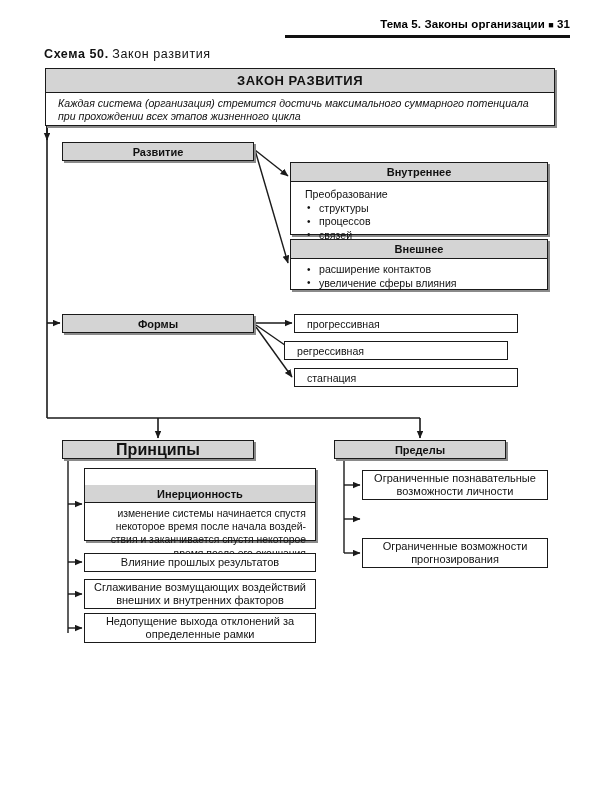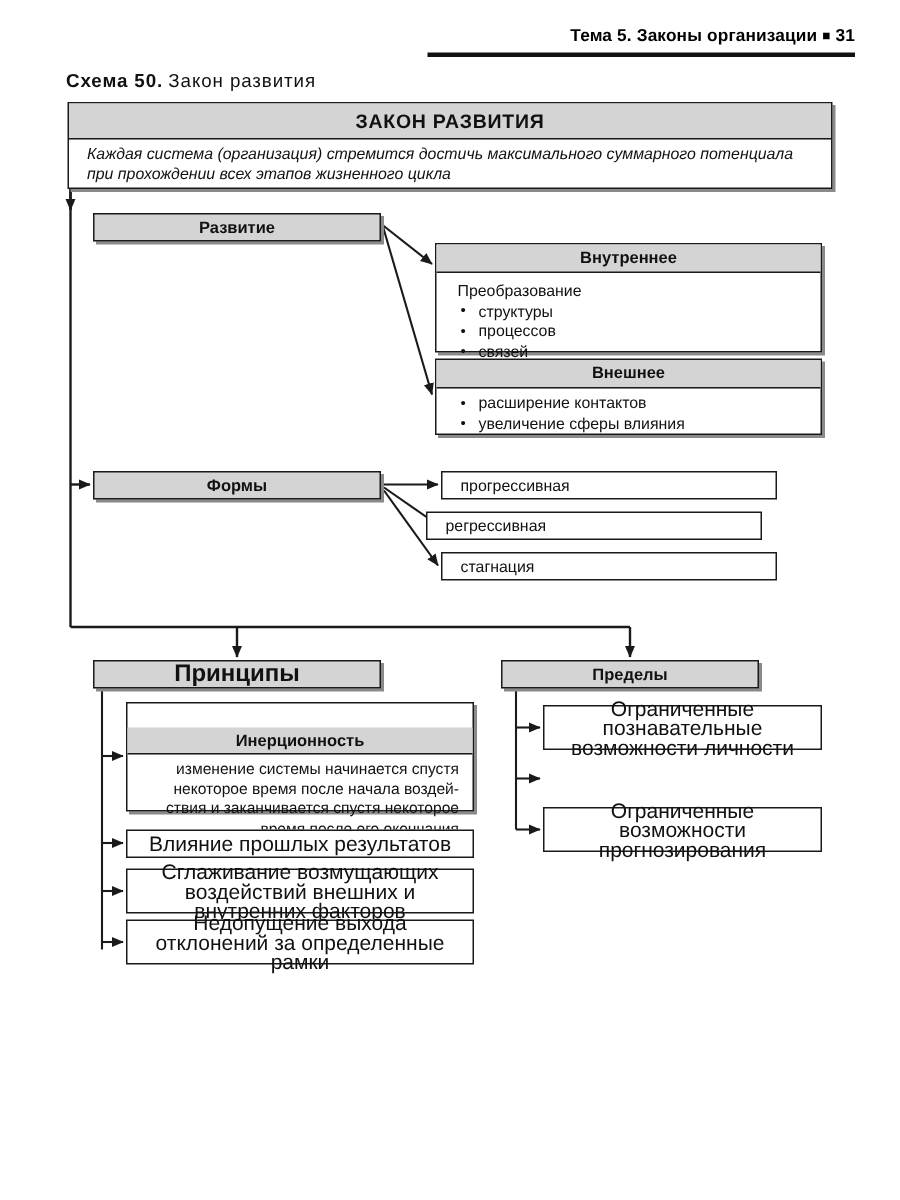--- a/index.html
+++ b/index.html
@@ -89,21 +89,21 @@
   
   #inertia-box{left:84px;top:468px;width:232px;height:73px;}
   #inertia-box .hdr{height:18px;font-size:11px;margin-top:16px;}
   #inertia-box .body{
     padding:4px 9px 3px 9px;font-size:10.4px;line-height:13.2px;text-align:right;
   }
 
   
   .cbox{
     position:absolute;box-sizing:border-box;border:1.4px solid #1a1a1a;background:#fff;
-    font-size:14px;line-height:13px;display:flex;align-items:center;
+    font-size:11px;line-height:13px;display:flex;align-items:center;
     justify-content:center;text-align:center;padding:0 6px;
   }
   #prin-1{left:84px;top:553px;width:232px;height:19px;}
   #prin-2{left:84px;top:579px;width:232px;height:30px;}
   #prin-3{left:84px;top:613px;width:232px;height:30px;}
 
   #lim-0{left:362px;top:470px;width:186px;height:30px;}
   #lim-1{left:362px;top:504px;width:186px;height:30px;}
   #lim-2{left:362px;top:538px;width:186px;height:30px;}
   svg.arrows{position:absolute;left:0;top:0;width:600px;height:800px;overflow:visible;}

